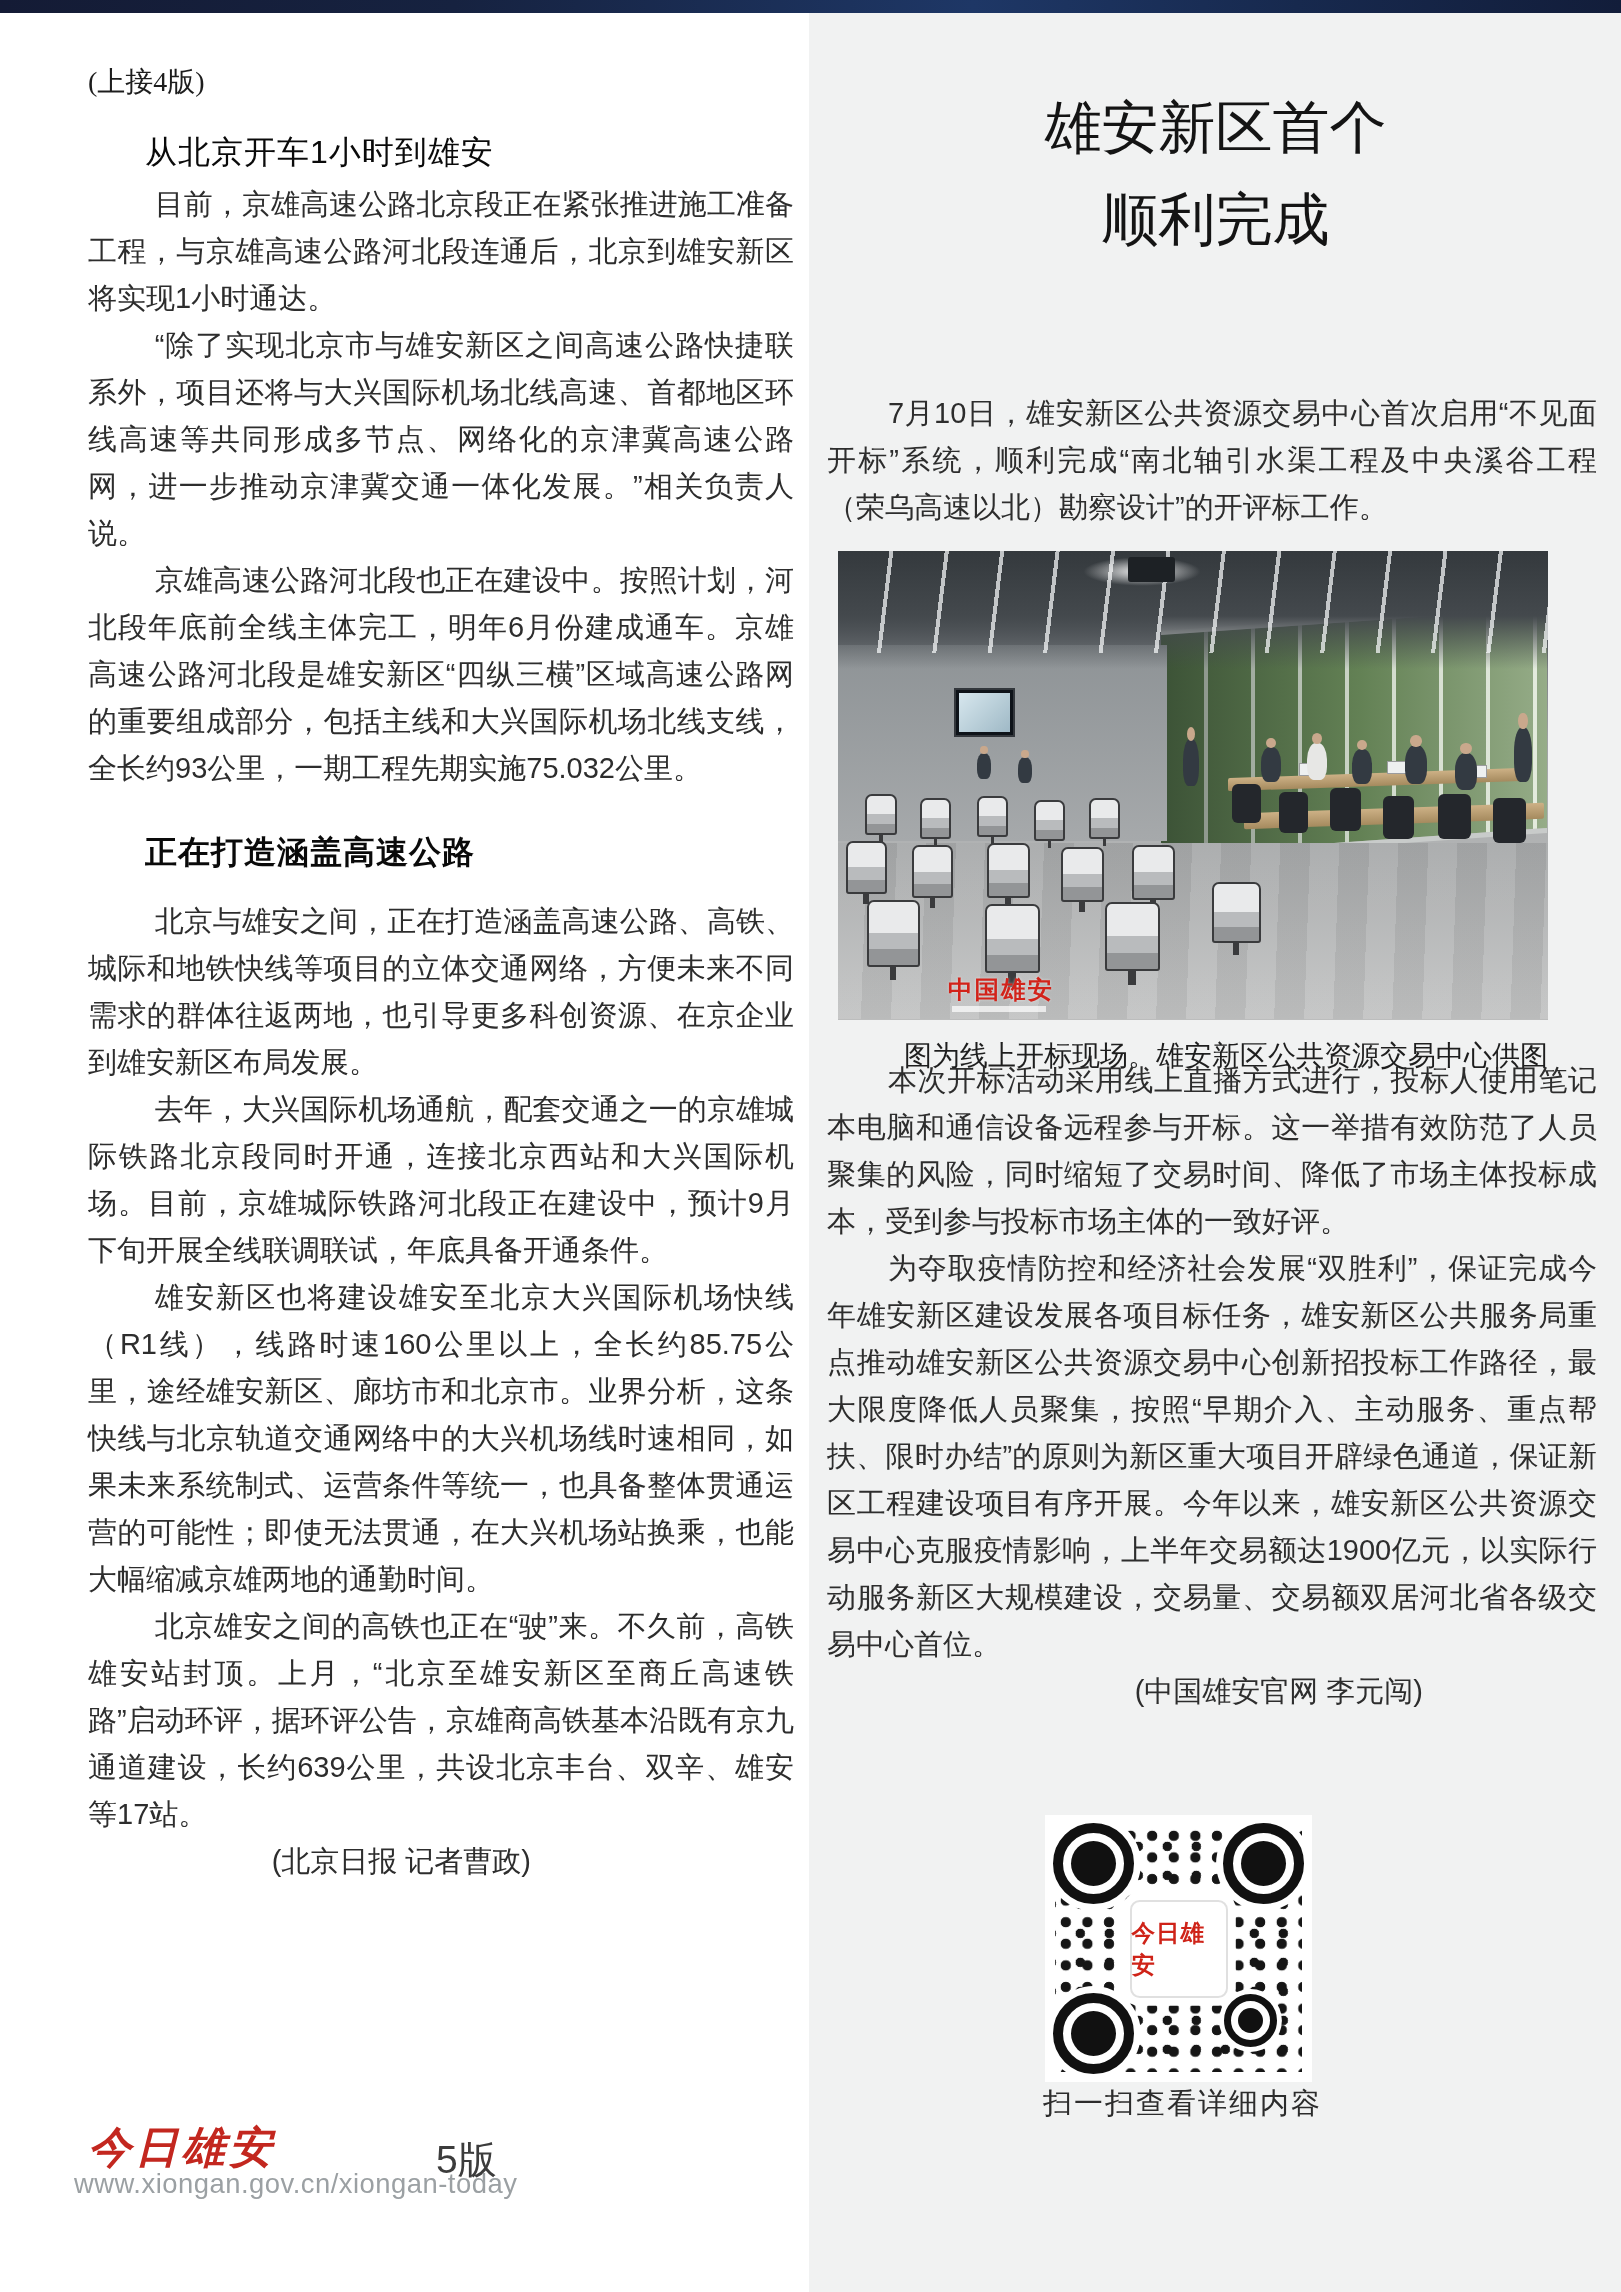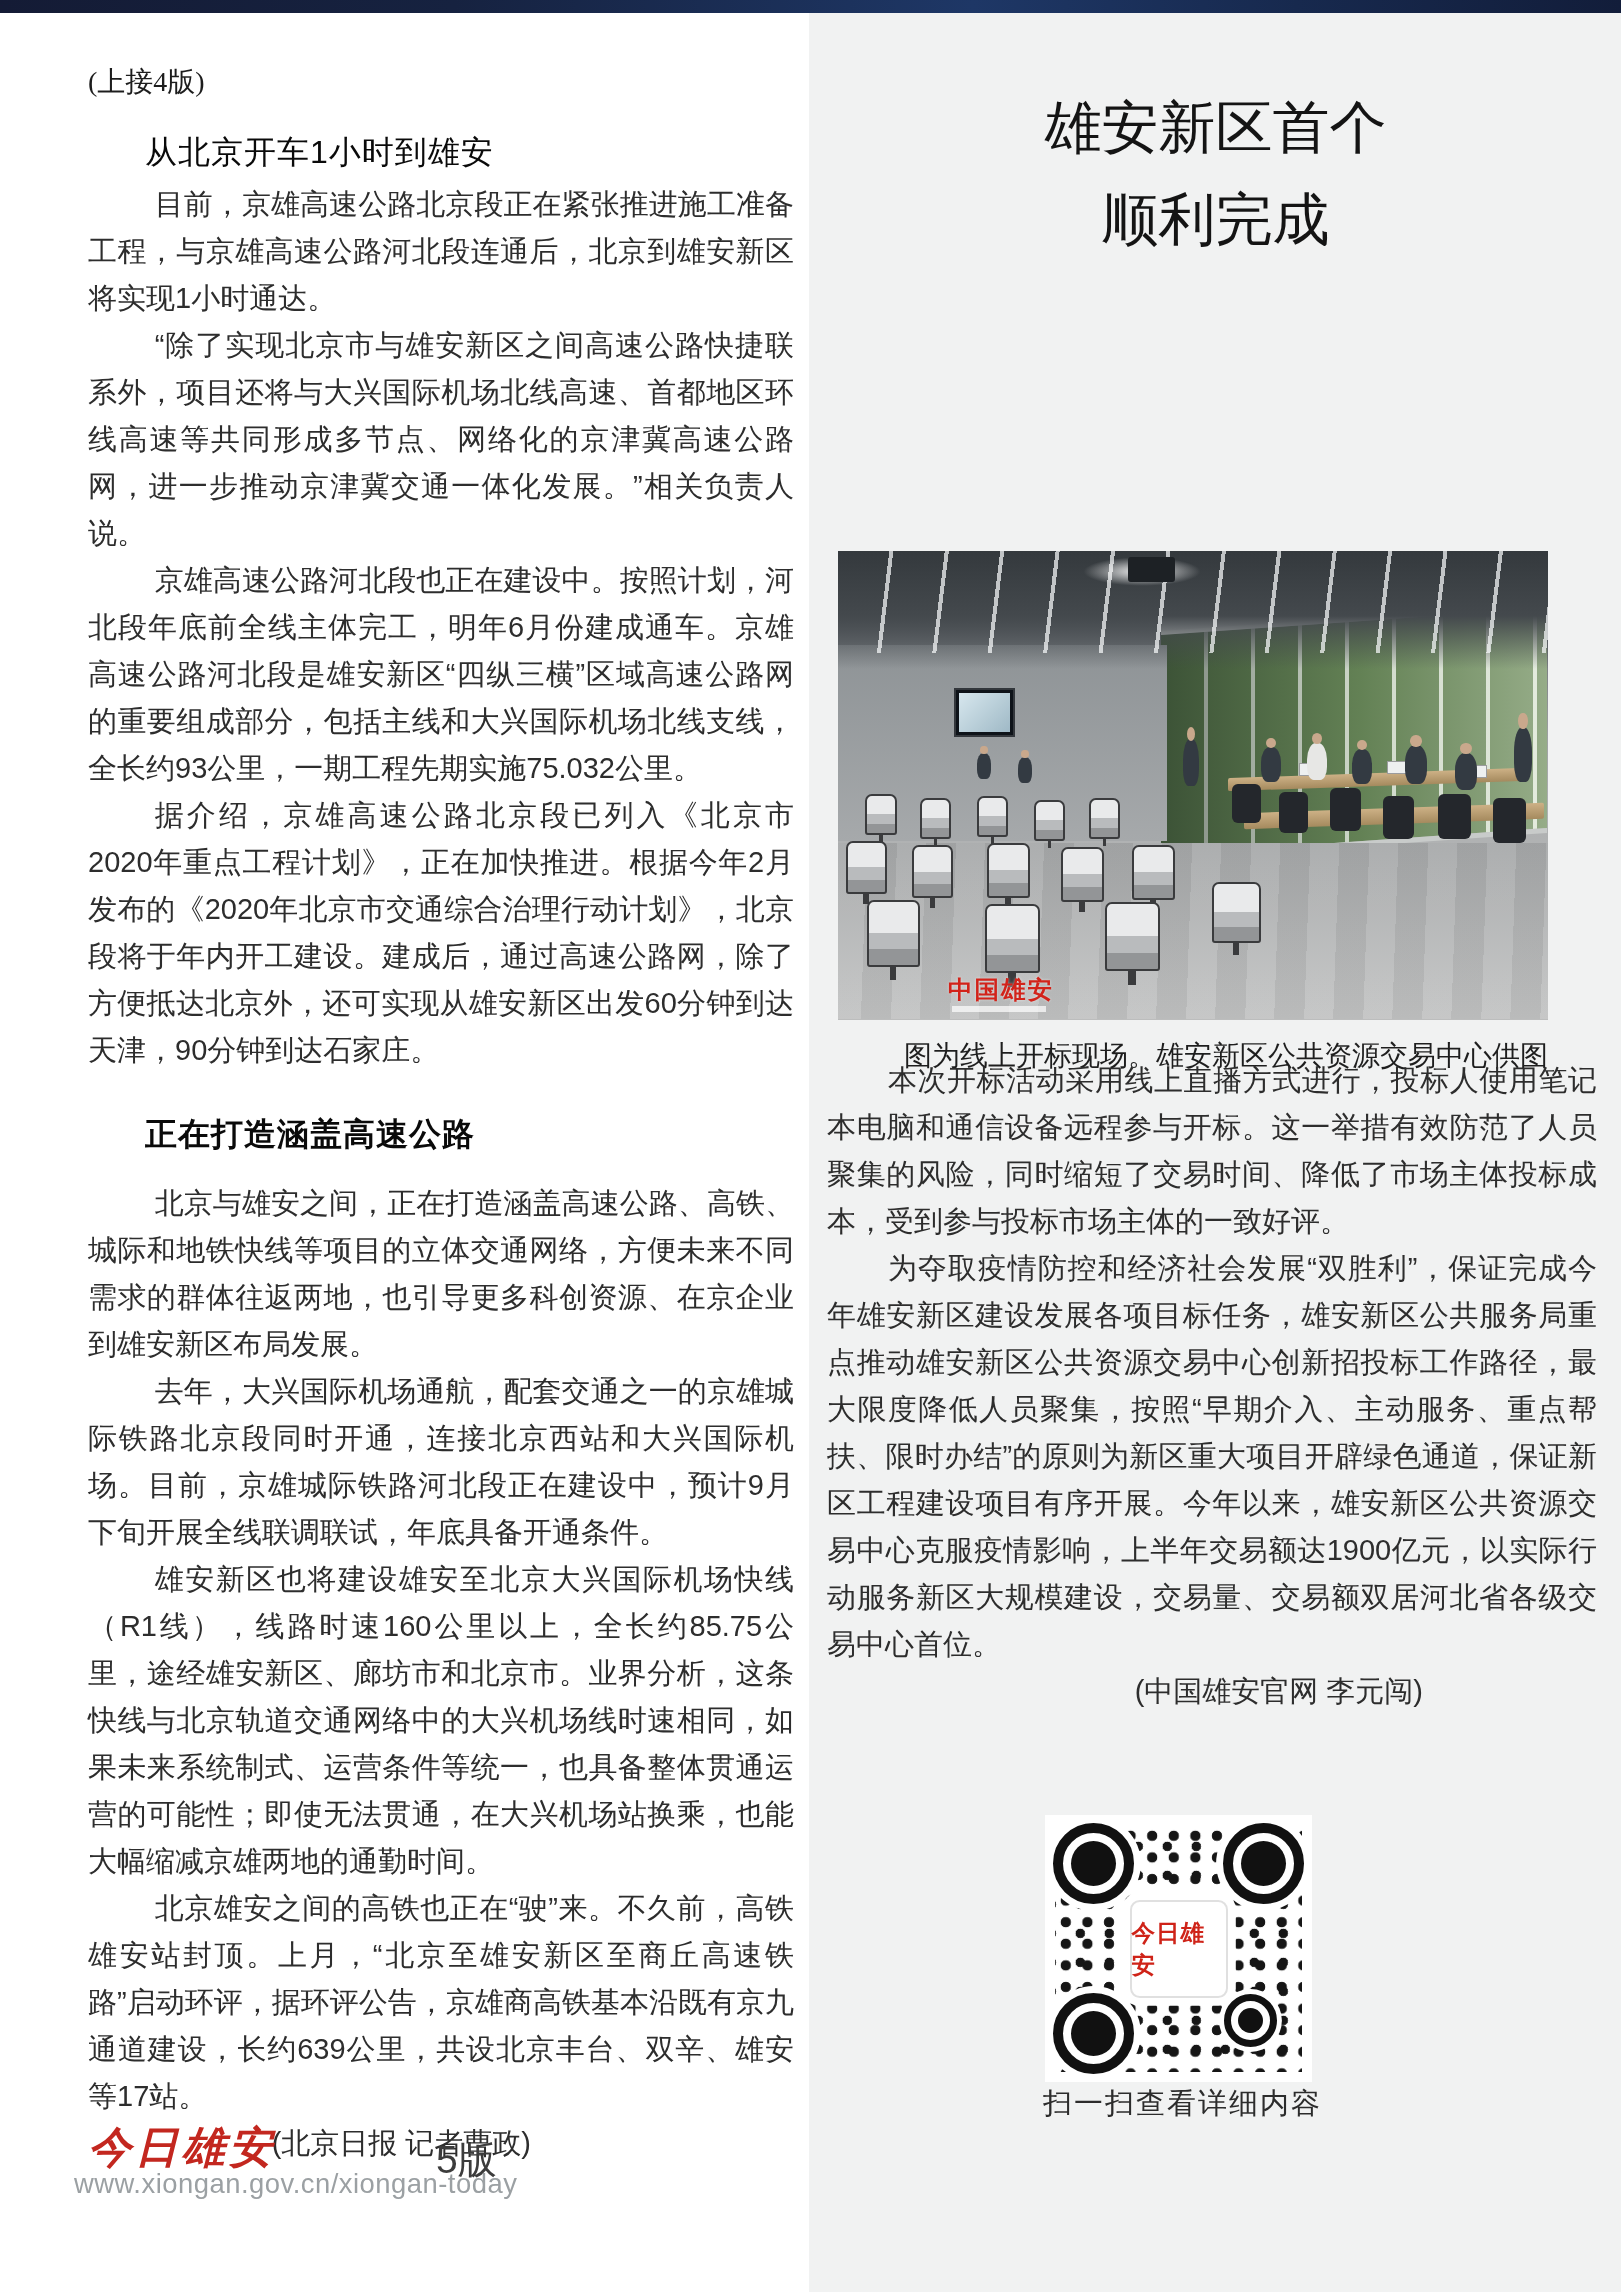--- a/index.html
+++ b/index.html
@@ -96,38 +96,38 @@
   <div class="topbar"></div>
   <div class="rightbg"></div>
 
   <div class="note">(上接4版)</div>
   <h2 class="lh1">从北京开车1小时到雄安</h2>
 
   <div class="ltext">
     <p>目前，京雄高速公路北京段正在紧张推进施工准备工程，与京雄高速公路河北段连通后，北京到雄安新区将实现1小时通达。</p>
     <p>“除了实现北京市与雄安新区之间高速公路快捷联系外，项目还将与大兴国际机场北线高速、首都地区环线高速等共同形成多节点、网络化的京津冀高速公路网，进一步推动京津冀交通一体化发展。”相关负责人说。</p>
     <p>京雄高速公路河北段也正在建设中。按照计划，河北段年底前全线主体完工，明年6月份建成通车。京雄高速公路河北段是雄安新区“四纵三横”区域高速公路网的重要组成部分，包括主线和大兴国际机场北线支线，全长约93公里，一期工程先期实施75.032公里。</p>
-    <p>据介绍，京雄高速公路北京段已列入《北京市2020年重点工程计划》，正在加快推进。根据今年2月发布的《2020年北京市交通综合治理行动计划》，北京段将于年内开工建设。建成后，通过高速公路网，除了方便抵达北京外，还可实现从雄安新区出发60分钟到达天津，90分钟到达石家庄。</p>
     <h2 class="lh2">正在打造涵盖高速公路</h2>
     <p>北京与雄安之间，正在打造涵盖高速公路、高铁、城际和地铁快线等项目的立体交通网络，方便未来不同需求的群体往返两地，也引导更多科创资源、在京企业到雄安新区布局发展。</p>
     <p>去年，大兴国际机场通航，配套交通之一的京雄城际铁路北京段同时开通，连接北京西站和大兴国际机场。目前，京雄城际铁路河北段正在建设中，预计9月下旬开展全线联调联试，年底具备开通条件。</p>
     <p>雄安新区也将建设雄安至北京大兴国际机场快线（R1线），线路时速160公里以上，全长约85.75公里，途经雄安新区、廊坊市和北京市。业界分析，这条快线与北京轨道交通网络中的大兴机场线时速相同，如果未来系统制式、运营条件等统一，也具备整体贯通运营的可能性；即使无法贯通，在大兴机场站换乘，也能大幅缩减京雄两地的通勤时间。</p>
     <p>北京雄安之间的高铁也正在“驶”来。不久前，高铁雄安站封顶。上月，“北京至雄安新区至商丘高速铁路”启动环评，据环评公告，京雄商高铁基本沿既有京九通道建设，长约639公里，共设北京丰台、双辛、雄安等17站。</p>
     <p class="byline">(北京日报 记者曹政)</p>
   </div>
 
   <div class="masthead">今日雄安</div>
   <div class="edition">5版</div>
   <div class="siteurl">www.xiongan.gov.cn/xiongan-today</div>
 
   <div class="rtitle">
     <div>雄安新区首个</div>
     <div>顺利完成</div>
   </div>
 
+  <p class="intro">7月10日，雄安新区公共资源交易中心首次启用“不见面开标”系统，顺利完成“南北轴引水渠工程及中央溪谷工程（荣乌高速以北）勘察设计”的开评标工作。</p>
 
   <div class="photo">
     <i class="ph-base"></i>
     <i class="ph-ceilr"></i>
     <i class="ph-win"></i>
     <i class="ph-wall"></i>
     <i class="ph-ceil"></i>
     <i class="ph-lights"></i>
     <i class="ph-glow"></i>
     <i class="tv"></i>

